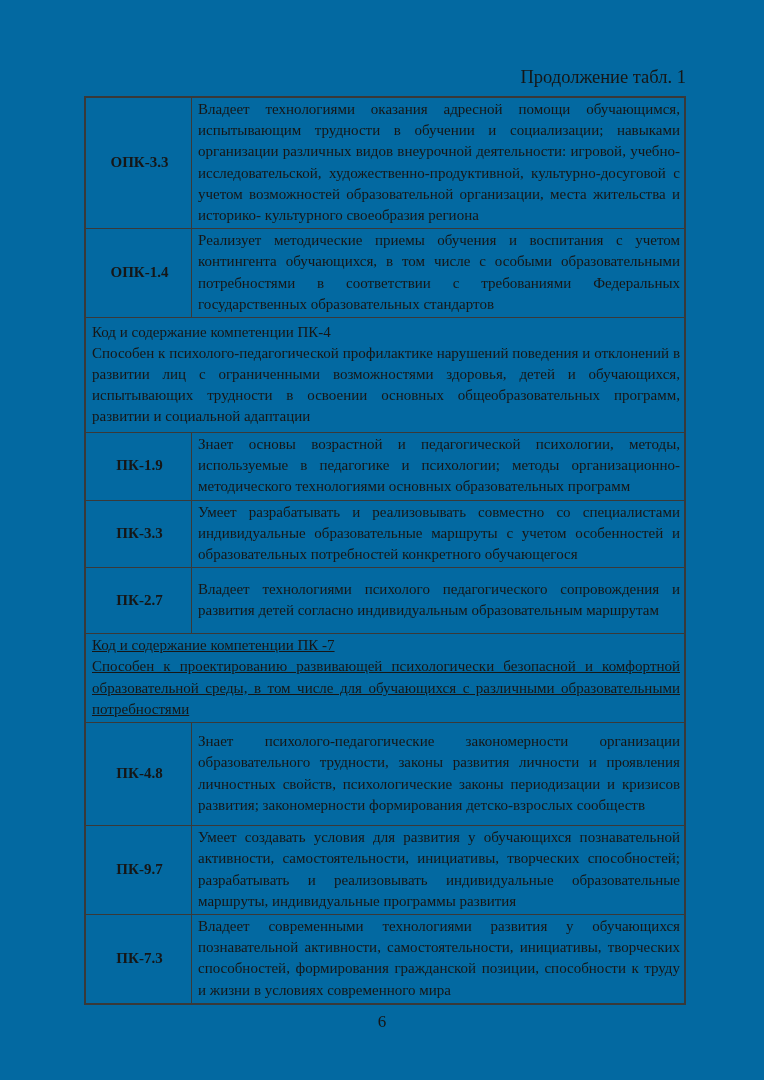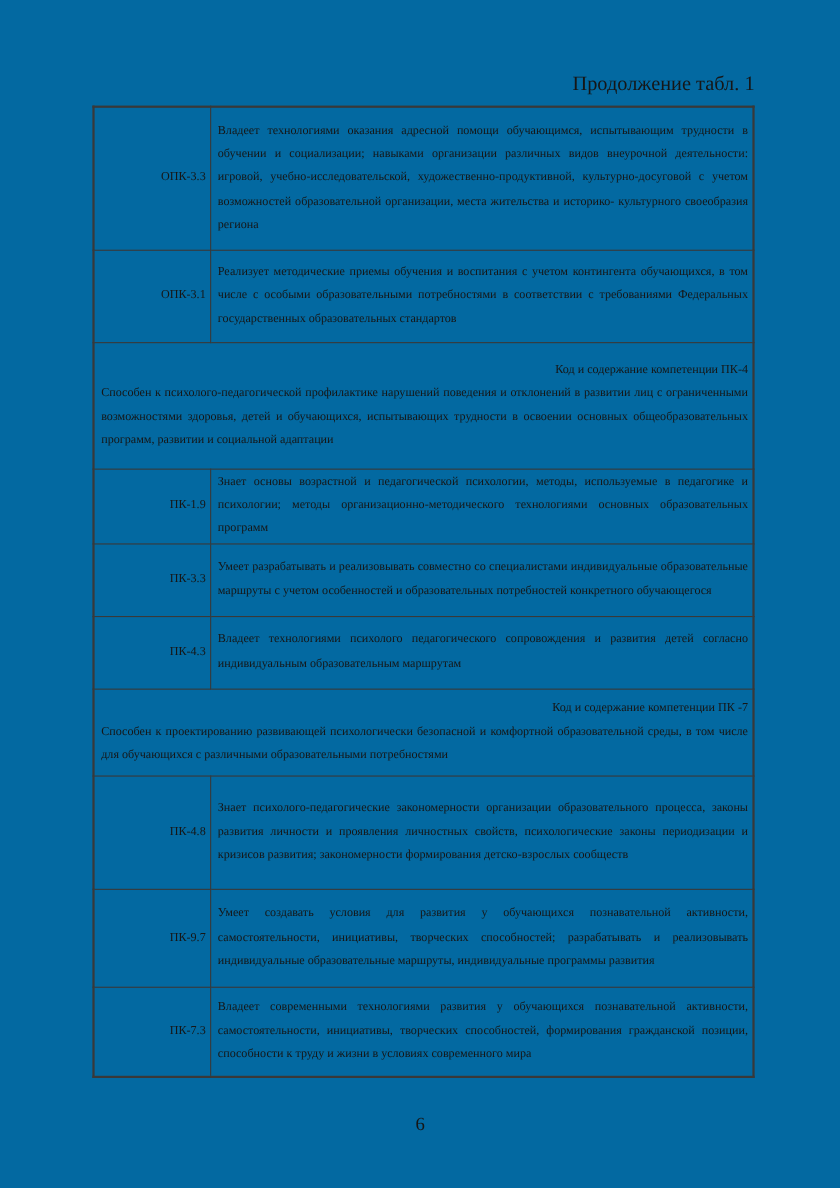--- a/index.html
+++ b/index.html
@@ -28,53 +28,54 @@
     position: absolute;
     left: 84px;
     top: 96px;
     width: 602px;
     border-collapse: collapse;
     table-layout: fixed;
     border: 2px solid #393939;
   }
   table.comp-table td {
     border: 1.5px solid #393939;
-    font-size: 11px;
+    font-size: 15px;
     line-height: 21.2px;
     padding: 1px 4px 2px 6px;
     vertical-align: middle;
   }
   td.code-cell {
     width: 95px;
-    text-align: right;
+    text-align: center;
     vertical-align: middle;
     padding: 1px 2px;
+    font-weight: bold;
   }
   td.desc-cell {
     text-align: justify;
     vertical-align: middle;
   }
   td.section-cell {
     padding: 1px 5px 2px 7px;
     vertical-align: top;
   }
   .section-title {
-    text-align: right;
+    text-align: left;
   }
   .section-desc {
     text-align: justify;
   }
   
   tr.r0  td { height: 126px; }
   tr.r1  td { height: 80px;  }
   tr.r2  td { height: 111px; }
   tr.r3  td { height: 63px;  }
   tr.r4  td { height: 62px;  }
   tr.r5  td { height: 62px;  }
-  tr.r6  td { height: 75px;  }
+  tr.r6  td { height: 75px; text-decoration: underline;  }
   tr.r7  td { height: 99px;  }
   tr.r8  td { height: 85px;  }
   tr.r9  td { height: 77px;  }
   .page-number {
     position: absolute;
     left: 0;
     top: 1012px;
     width: 764px;
     text-align: center;
     font-size: 17px;
@@ -87,50 +88,50 @@
 
   <div class="continuation">Продолжение табл. 1</div>
 
   <table class="comp-table">
     <tbody>
       <tr class="r0">
         <td class="code-cell">ОПК-3.3</td>
         <td class="desc-cell">Владеет технологиями оказания адресной помощи обучающимся, испытывающим трудности в обучении и социализации; навыками организации различных видов внеурочной деятельности: игровой, учебно-исследовательской, художественно-продуктивной, культурно-досуговой с учетом возможностей образовательной организации, места жительства и историко- культурного своеобразия региона</td>
       </tr>
       <tr class="r1">
-        <td class="code-cell">ОПК-3.1</td>
+        <td class="code-cell">ОПК-1.4</td>
         <td class="desc-cell">Реализует методические приемы обучения и воспитания с учетом контингента обучающихся, в том числе с особыми образовательными потребностями в соответствии с требованиями Федеральных государственных образовательных стандартов</td>
       </tr>
       <tr class="r2">
         <td class="section-cell" colspan="2">
           <div class="section-title">Код и содержание компетенции ПК-4</div>
           <div class="section-desc">Способен к психолого-педагогической профилактике нарушений поведения и отклонений в развитии лиц с ограниченными возможностями здоровья, детей и обучающихся, испытывающих трудности в освоении основных общеобразовательных программ, развитии и социальной адаптации</div>
         </td>
       </tr>
       <tr class="r3">
         <td class="code-cell">ПК-1.9</td>
         <td class="desc-cell">Знает основы возрастной и педагогической психологии, методы, используемые в педагогике и психологии; методы организационно-методического технологиями основных образовательных программ</td>
       </tr>
       <tr class="r4">
         <td class="code-cell">ПК-3.3</td>
         <td class="desc-cell">Умеет разрабатывать и реализовывать совместно со специалистами индивидуальные образовательные маршруты с учетом особенностей и образовательных потребностей конкретного обучающегося</td>
       </tr>
       <tr class="r5">
-        <td class="code-cell">ПК-4.3</td>
+        <td class="code-cell">ПК-2.7</td>
         <td class="desc-cell">Владеет технологиями психолого педагогического сопровождения и развития детей согласно индивидуальным образовательным маршрутам</td>
       </tr>
       <tr class="r6">
         <td class="section-cell" colspan="2">
           <div class="section-title">Код и содержание компетенции ПК -7</div>
           <div class="section-desc">Способен к проектированию развивающей психологически безопасной и комфортной образовательной среды, в том числе для обучающихся с различными образовательными потребностями</div>
         </td>
       </tr>
       <tr class="r7">
         <td class="code-cell">ПК-4.8</td>
-        <td class="desc-cell">Знает психолого-педагогические закономерности организации образовательного процесса, законы развития личности и проявления личностных свойств, психологические законы периодизации и кризисов развития; закономерности формирования детско-взрослых сообществ</td>
+        <td class="desc-cell">Знает психолого-педагогические закономерности организации образовательного трудности, законы развития личности и проявления личностных свойств, психологические законы периодизации и кризисов развития; закономерности формирования детско-взрослых сообществ</td>
       </tr>
       <tr class="r8">
         <td class="code-cell">ПК-9.7</td>
         <td class="desc-cell">Умеет создавать условия для развития у обучающихся познавательной активности, самостоятельности, инициативы, творческих способностей; разрабатывать и реализовывать индивидуальные образовательные маршруты, индивидуальные программы развития</td>
       </tr>
       <tr class="r9">
         <td class="code-cell">ПК-7.3</td>
         <td class="desc-cell">Владеет современными технологиями развития у обучающихся познавательной активности, самостоятельности, инициативы, творческих способностей, формирования гражданской позиции, способности к труду и жизни в условиях современного мира</td>
       </tr>
     </tbody>

